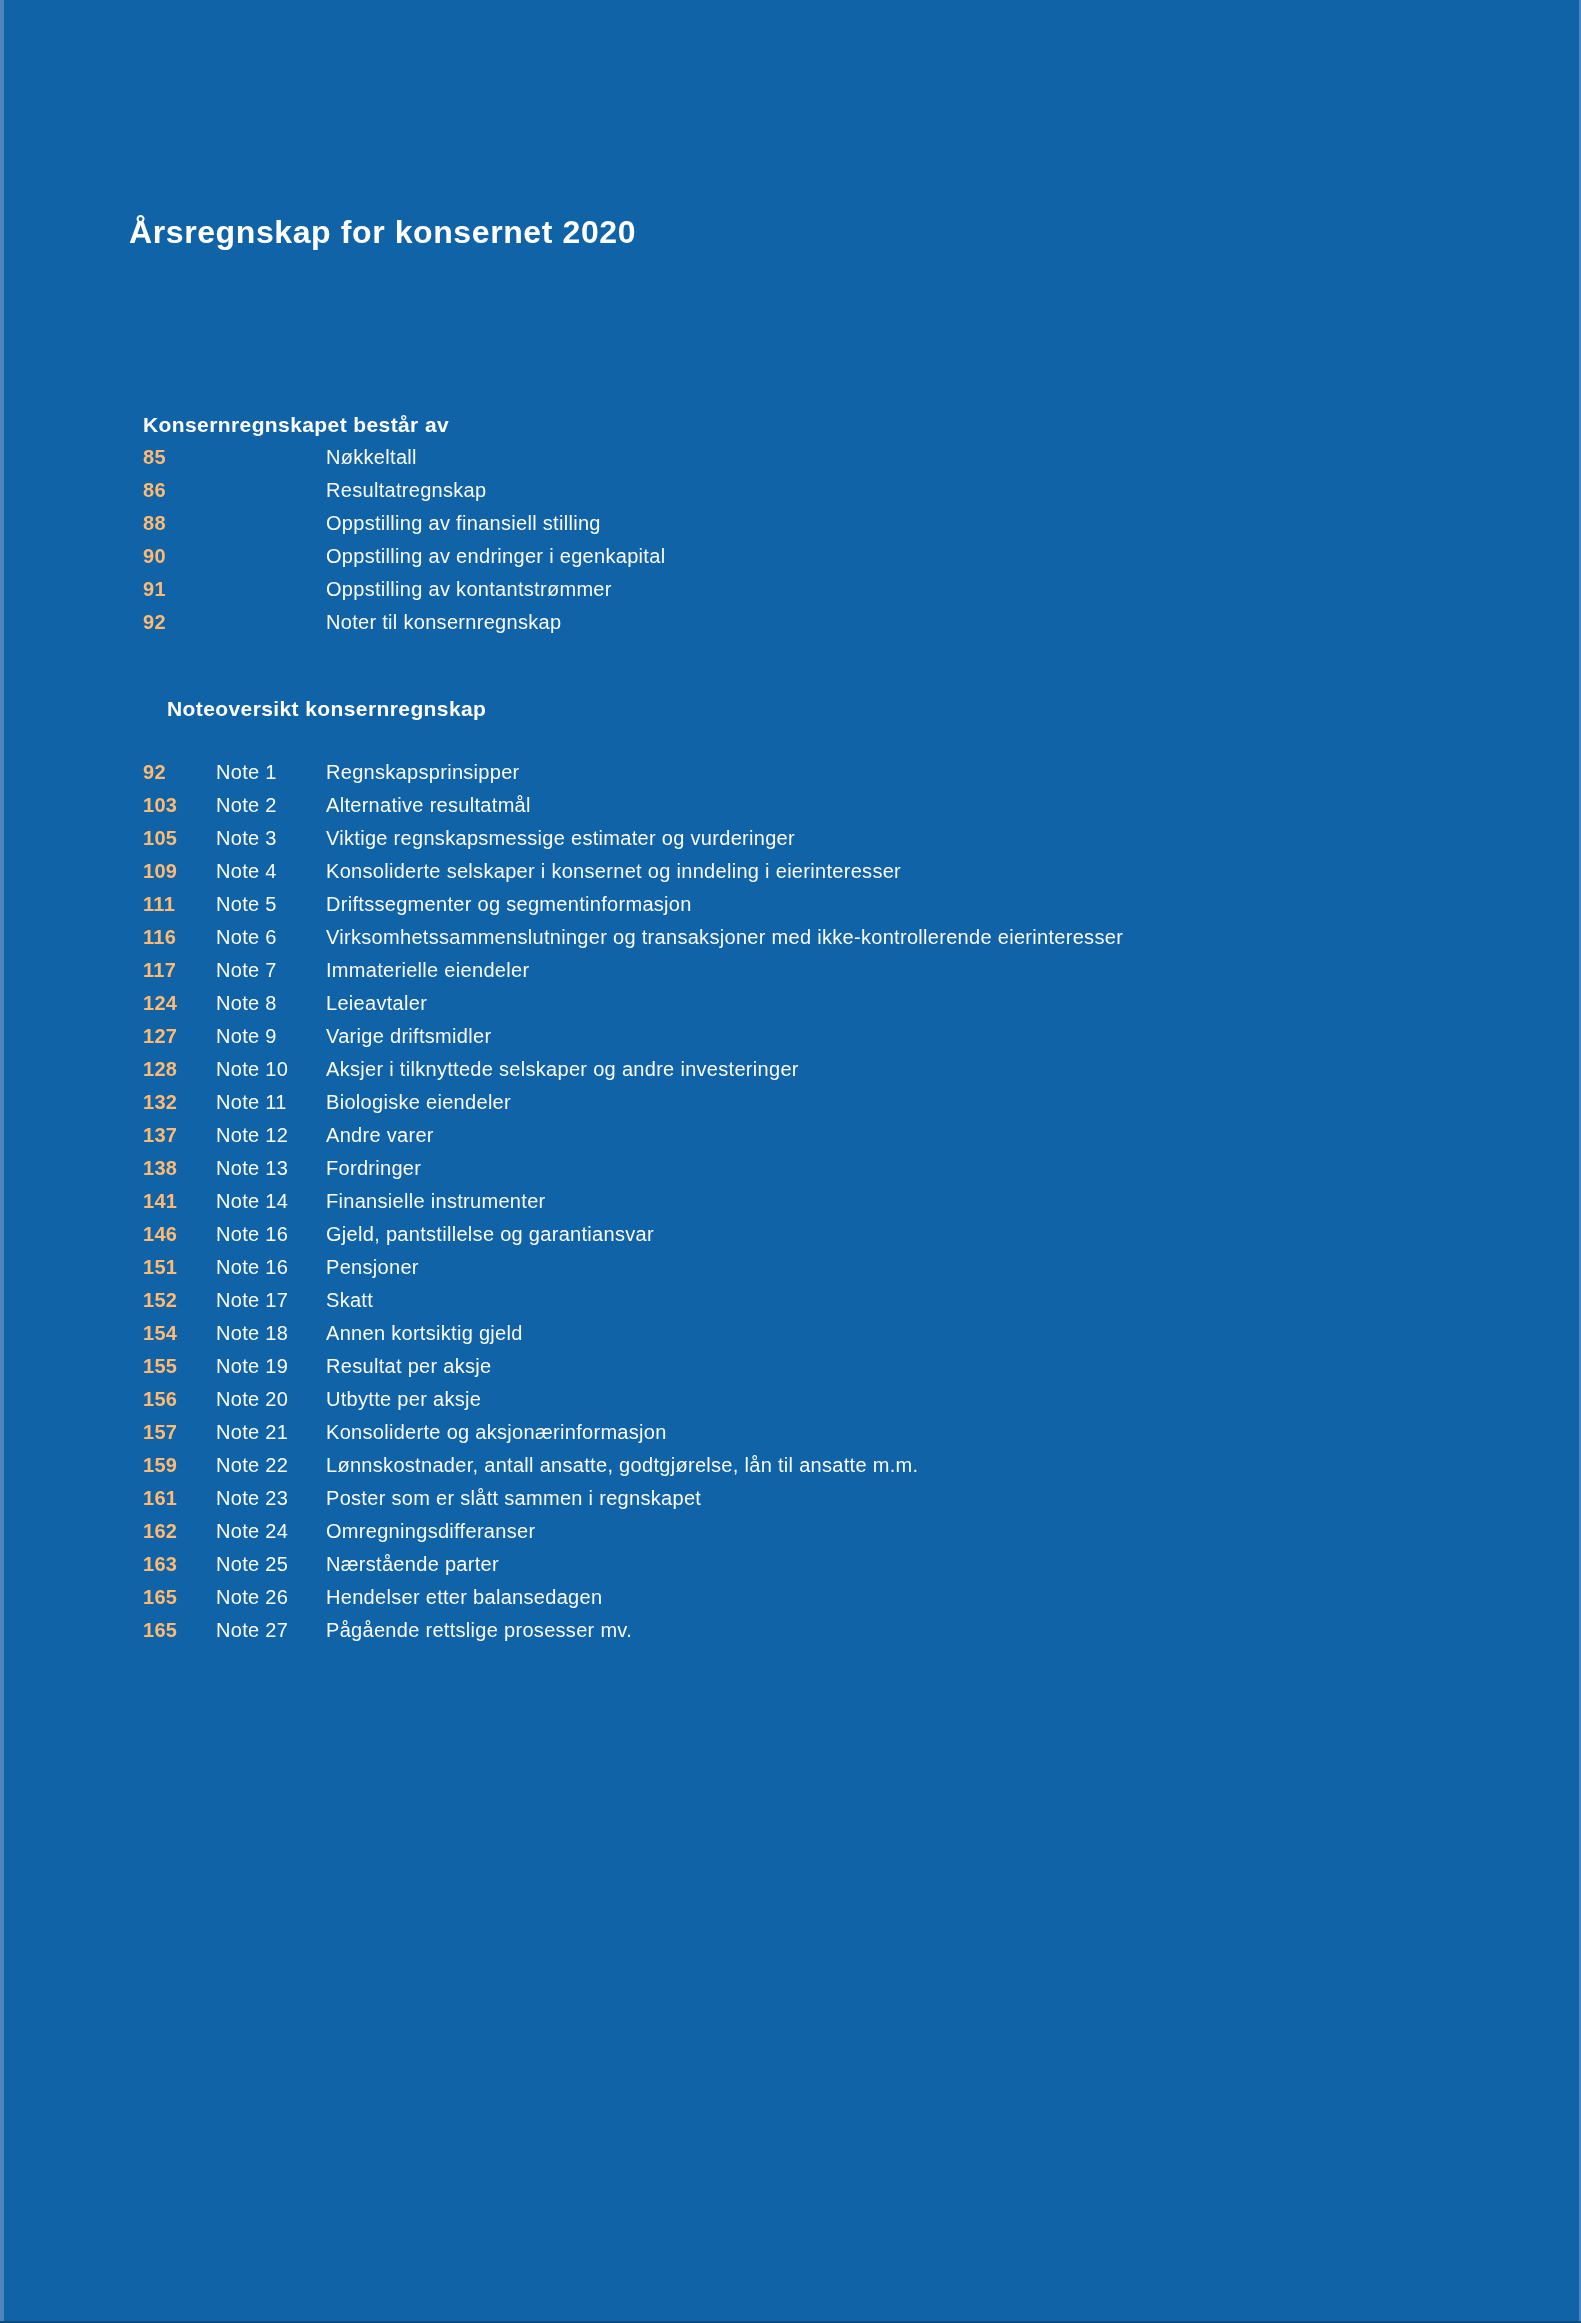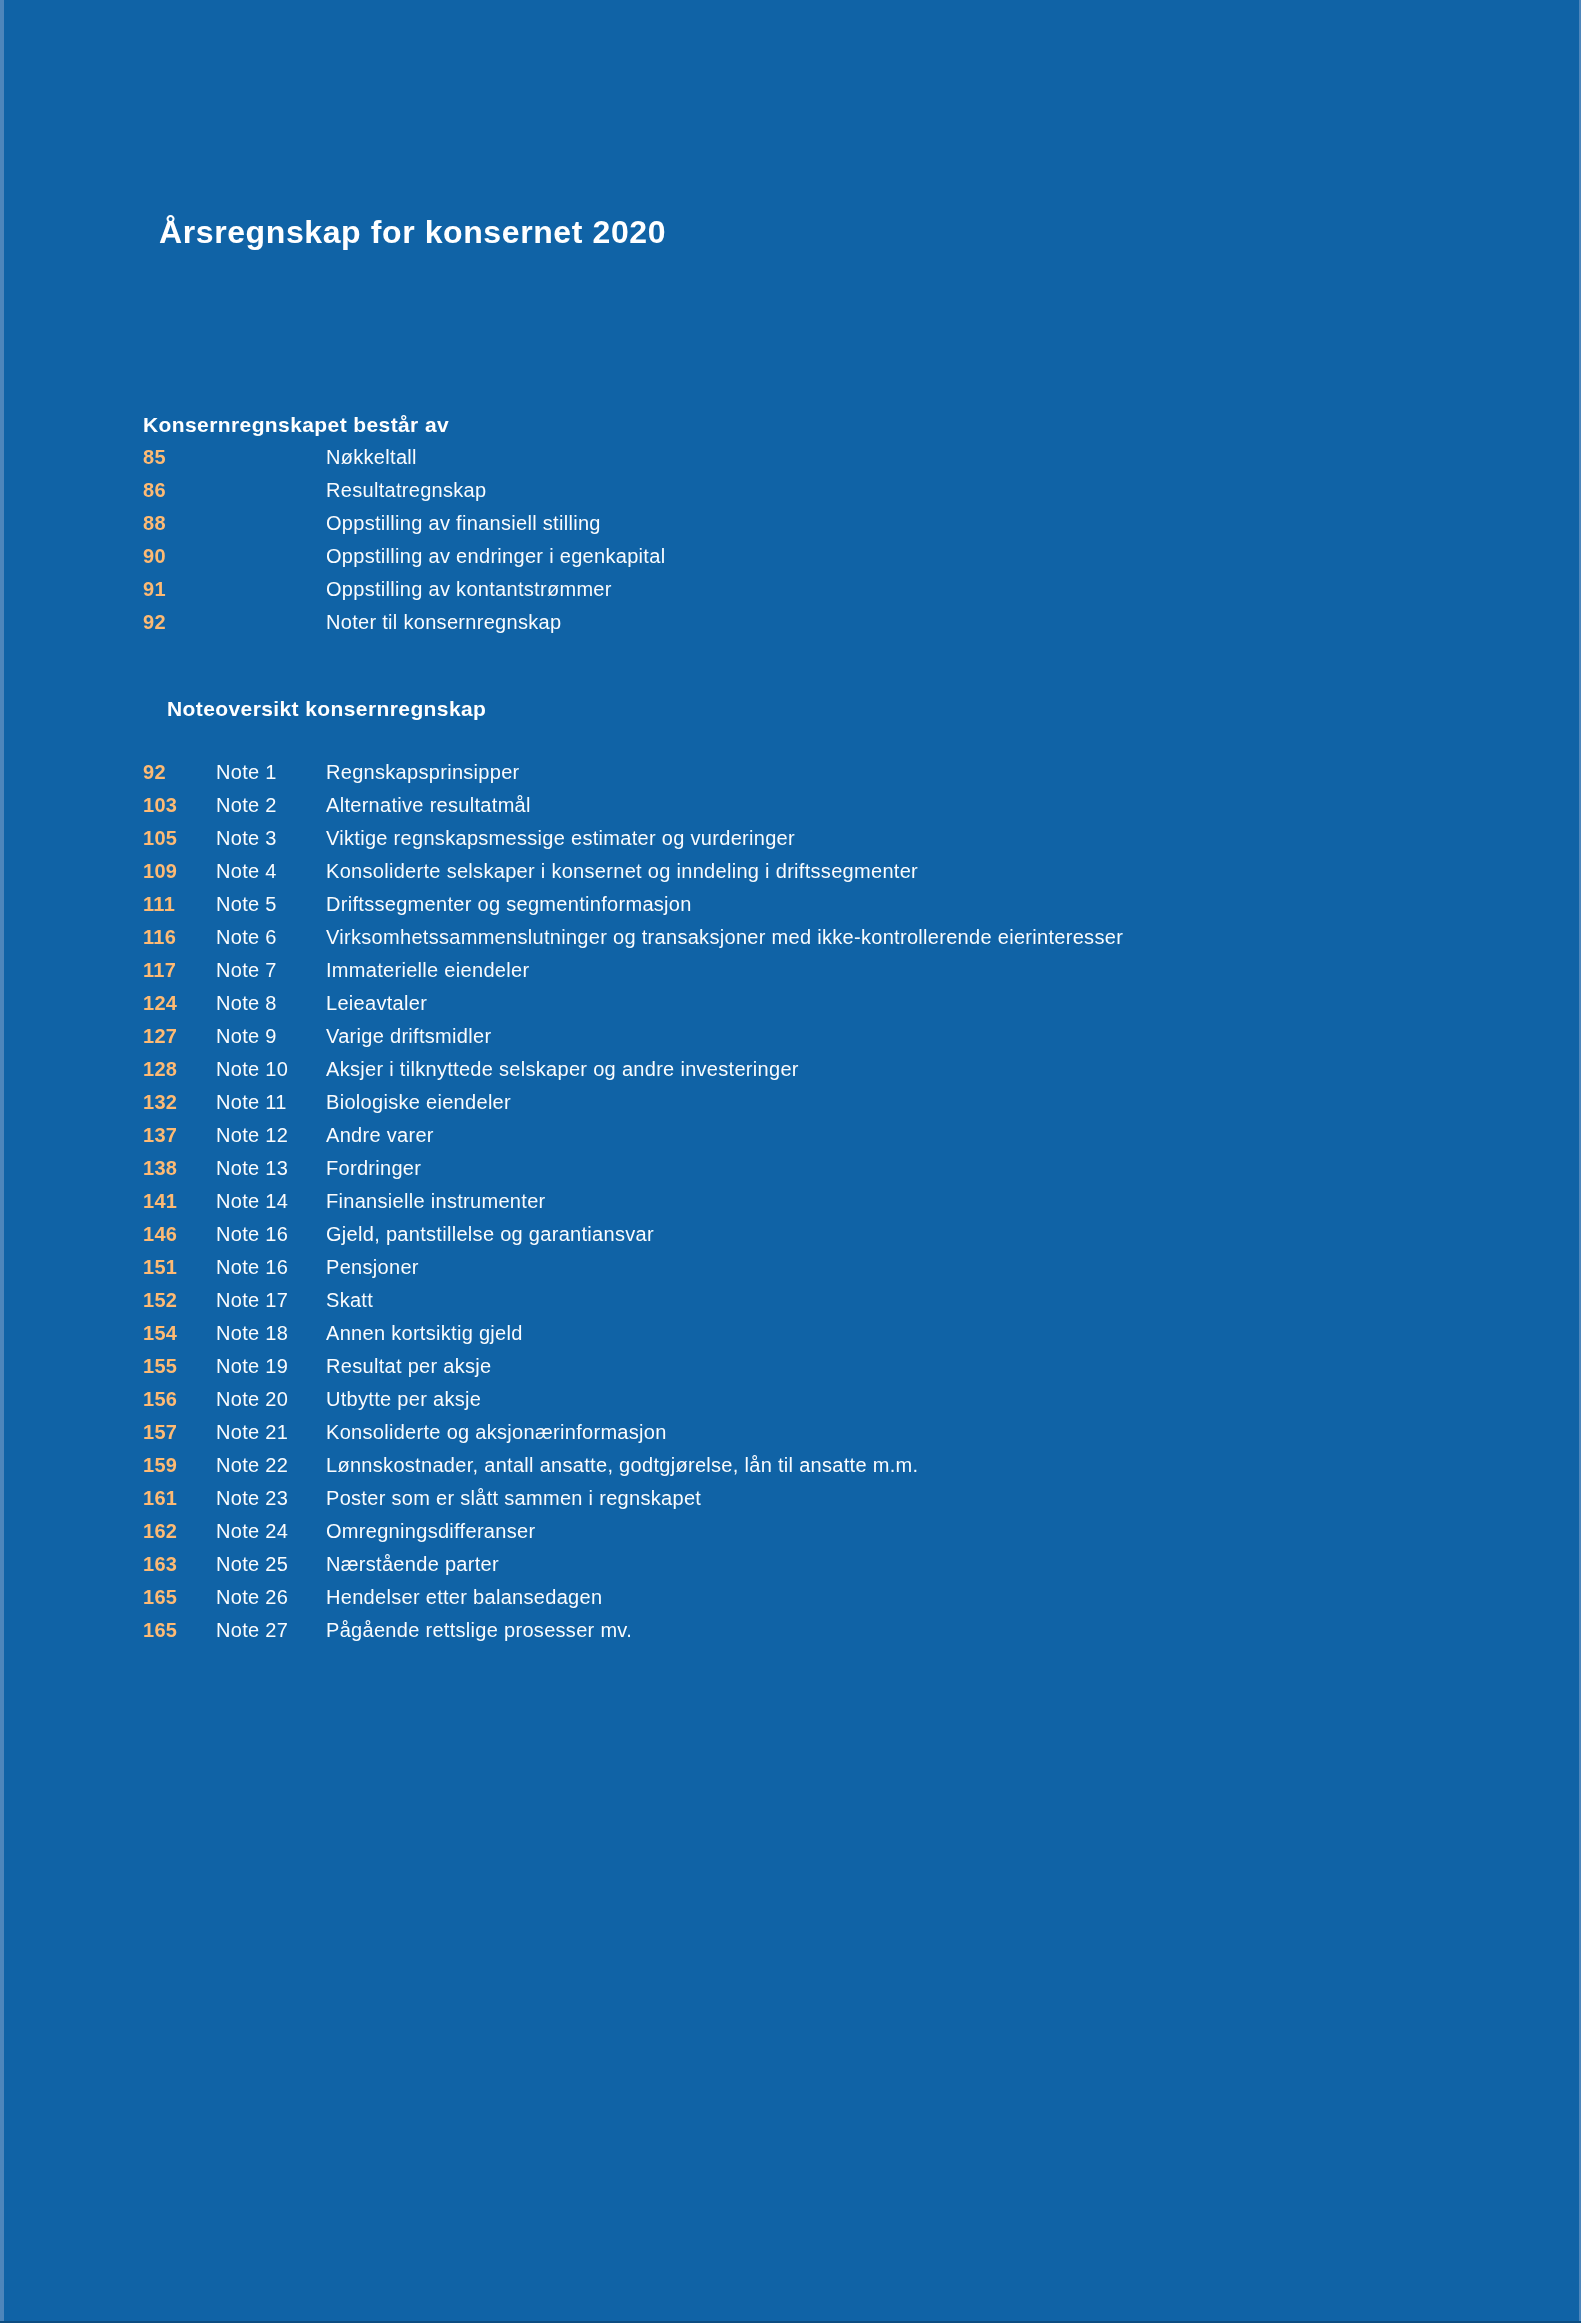--- a/index.html
+++ b/index.html
@@ -24,21 +24,21 @@
   .edge-right {
     position: absolute; right: 0; top: 0; bottom: 0;
     width: 2.8px; background: #4E86BB;
   }
   .edge-bottom {
     position: absolute; left: 0; right: 0; bottom: 0;
     height: 2.8px; background: #0D4D82;
   }
   .page-title {
     position: absolute;
-    left: 159px;
+    left: 129px;
     top: 211px;
     margin: 0;
     font-size: 32px;
     line-height: 43px;
     font-weight: bold;
     letter-spacing: 0.6px;
     color: #FFFFFF;
   }
   .section-heading {
     position: absolute;
@@ -149,21 +149,21 @@
 
     <div class="toc-row">
       <span class="col-page">105</span>
       <span class="col-note">Note 3</span>
       <span class="col-title">Viktige regnskapsmessige estimater og vurderinger</span>
     </div>
 
     <div class="toc-row">
       <span class="col-page">109</span>
       <span class="col-note">Note 4</span>
-      <span class="col-title">Konsoliderte selskaper i konsernet og inndeling i driftssegmenter</span>
+      <span class="col-title">Konsoliderte selskaper i konsernet og inndeling i eierinteresser</span>
     </div>
 
     <div class="toc-row">
       <span class="col-page">111</span>
       <span class="col-note">Note 5</span>
       <span class="col-title">Driftssegmenter og segmentinformasjon</span>
     </div>
 
     <div class="toc-row">
       <span class="col-page">116</span>

